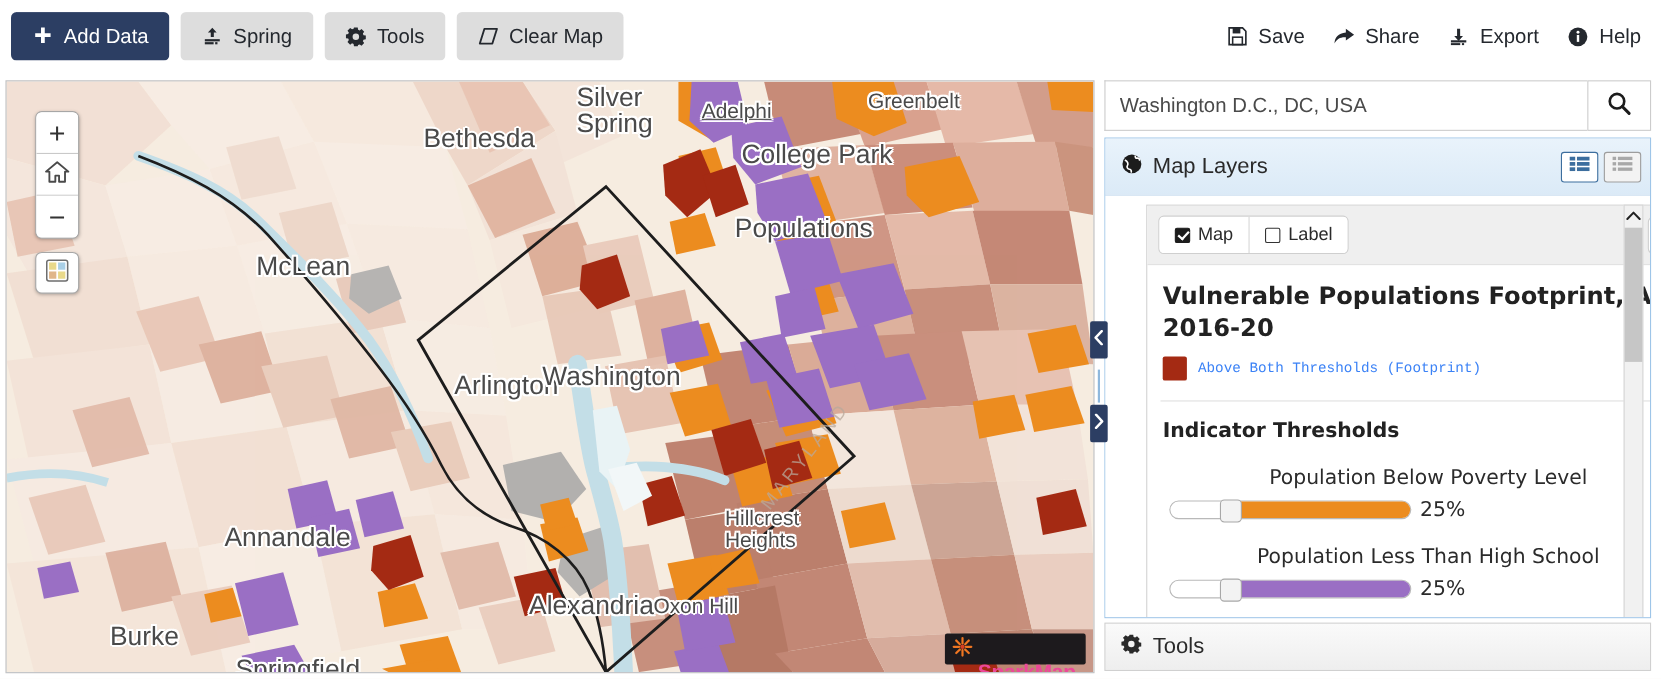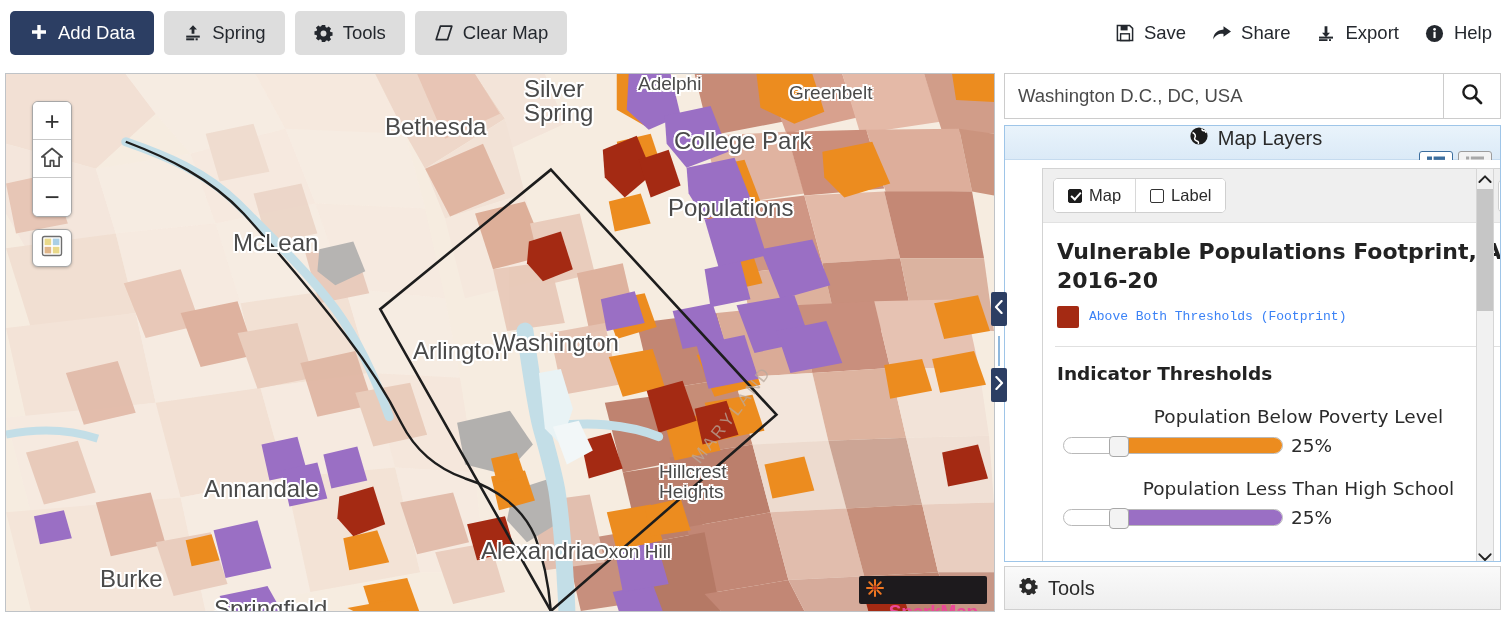--- a/index.html
+++ b/index.html
@@ -152,26 +152,25 @@
   }
 
   #layers-panel {
     position: absolute; left: 1004px; top: 125px;
     width: 497px; height: 437px;
     border: 1px solid #9ec5e8;
     background: #ffffff;
     display: flex; flex-direction: column;
   }
   #layers-header {
-    height: 34px;
+    height: 52px;
     background: linear-gradient(#e9f3fb, #dbeaf7);
     border-bottom: 1px solid #c5dbef;
     display: flex; align-items: center;
     padding: 0 8px 0 14px;
-    flex-direction: column;
   }
   #layers-title {
     display: flex; align-items: center; gap: 9px;
     font-size: 20px; color: #2a2a2a;
   }
   #layers-view-toggle { margin-left: auto; display: flex; gap: 5px; }
   .view-btn {
     width: 34px; height: 28px;
     border: 1px solid #9d9d9d; background: #f3f3f3;
     border-radius: 3px; cursor: pointer;
@@ -590,21 +589,21 @@
         <path d="M120,68 C162,84 204,104 238,140 C272,178 308,220 340,262
                  C366,296 384,326 396,350 C410,378 432,396 460,406
                  C492,416 518,436 530,464 C540,490 544,516 546,539" stroke="#1d1d1d" stroke-width="2.4" fill="none"></path>
       </g>
     </svg>
   </div>
 
   <div id="map-labels">
       <div class="map-label big" style="left: 518px; top: 2px;">Silver</div>
       <div class="map-label big" style="left: 518px; top: 26px;">Spring</div>
-      <div class="map-label" style="left: 632px; top: 0;">Adelphi</div>
+      <div class="map-label" style="left: 632px; top: 18px; text-decoration: underline;">Adelphi</div>
       <div class="map-label" style="left: 783px; top: 9px;">Greenbelt</div>
       <div class="map-label big" style="left: 379px; top: 40px;">Bethesda</div>
       <div class="map-label big" style="left: 668px; top: 54px;">College Park</div>
       <div class="map-label big" style="left: 662px; top: 121px;">Populations</div>
       <div class="map-label big" style="left: 227px; top: 156px;">McLean</div>
       <div class="map-label big" style="left: 407px; top: 264px;">Arlington</div>
       <div class="map-label big" style="left: 487px; top: 256px;">Washington</div>
       <div class="map-label state" style="left: 667px; top: 332px; transform: rotate(-52deg);">MARYLAND</div>
       <div class="map-label" style="left: 653px; top: 388px;">Hillcrest</div>
       <div class="map-label" style="left: 653px; top: 408px;">Heights</div>

